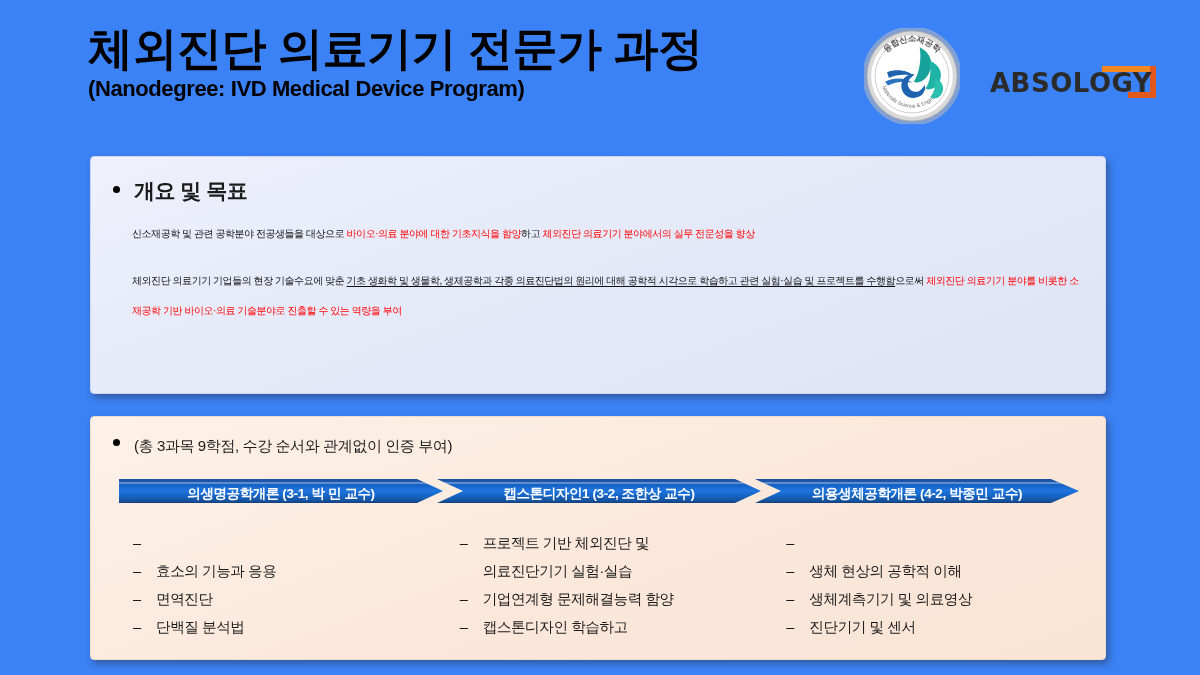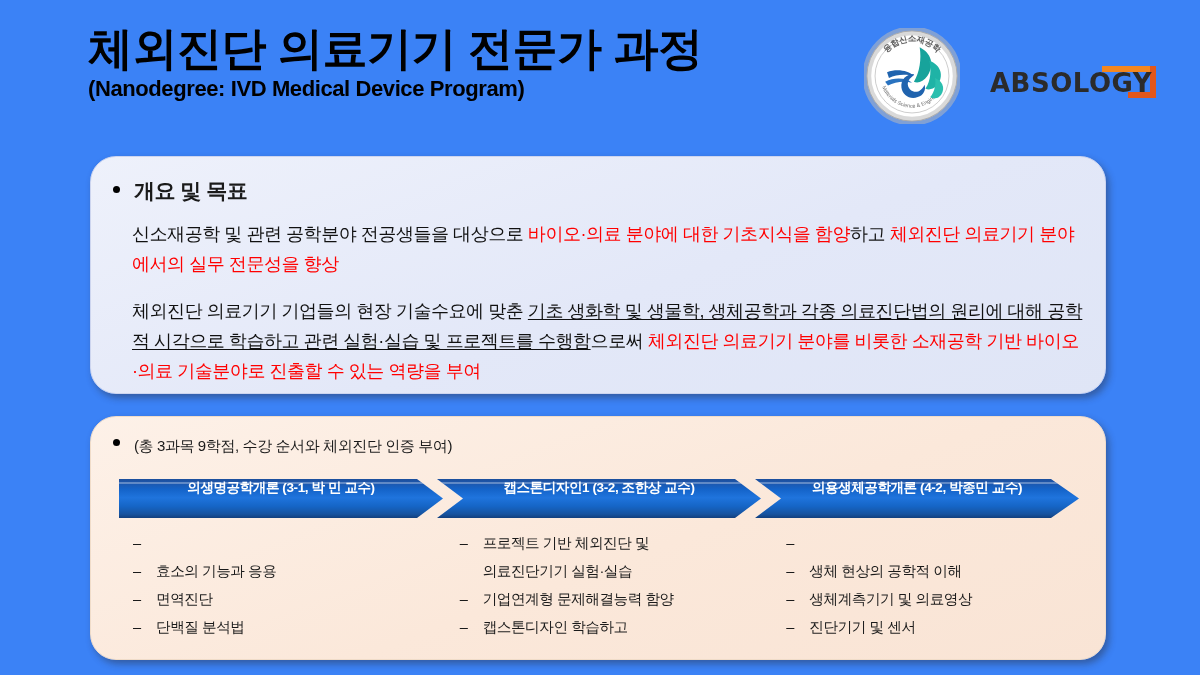--- a/index.html
+++ b/index.html
@@ -22,21 +22,21 @@
     font-size: 22px; font-weight: bold; color: #000; letter-spacing: -0.4px;
     line-height: 1.2; margin-top: 2px; white-space: nowrap;
   }
 
   
   .emblem { position: absolute; left: 864px; top: 28px; width: 96px; height: 96px; }
   .absology { position: absolute; left: 988px; top: 62px; width: 170px; height: 40px; }
 
   
   .panel {
-    position: absolute; border-radius: 26px;
+    position: absolute; border-radius: 4px;
     box-shadow: 3px 4px 7px rgba(40,40,50,0.42);
     padding-left: 48px;
   }
   .panel-overview {
     left: 90px; top: 156px; width: 1016px; height: 238px;
     background: linear-gradient(160deg, #eef1fb 0%, #e3e8f8 55%, #dfe5f6 100%);
     border: 1px solid #cdd5ef;
   }
   .panel-curriculum {
     left: 90px; top: 416px; width: 1016px; height: 244px;
@@ -51,38 +51,38 @@
   .bullet-dot {
     width: 7px; height: 7px; border-radius: 50%; background: #000;
     position: relative; top: -5px; flex: none;
   }
   .section-title { font-size: 21px; font-weight: bold; color: #1a1a1a; letter-spacing: -0.5px; }
   .section-note { font-size: 15px; color: #1a1a1a; letter-spacing: -0.4px; }
 
   
   .ov-body { position: absolute; left: 41px; top: 62px; width: 952px; }
   .ov-para {
-    font-size: 18px; line-height: 30px; color: #111;
+    font-size: 10px; line-height: 30px; color: #111;
     letter-spacing: -0.45px; text-align: left;
   }
   .ov-para + .ov-para { margin-top: 17px; }
   .red { color: #ff0000; }
   .ul { text-decoration: underline; text-underline-offset: 2px; }
 
   
   .chev-band {
     position: absolute; left: 28px; top: 62px; width: 960px; height: 39px;
     display: flex;
   }
   .chev {
-    position: relative; height: 39px; flex: 1 1 0;
+    position: relative; height: 24px; flex: 1 1 0;
     background: linear-gradient(180deg,
         #1c4f9c 0%, #1d57ad 10%, #1463c8 26%, #1f74dd 48%,
         #1565c6 70%, #17539f 90%, #123f7d 100%);
-    display: flex; align-items: flex-start; justify-content: center;
+    display: flex; align-items: flex-end; justify-content: center;
     color: #ffffff; font-size: 13.5px; font-weight: bold;
     letter-spacing: -0.4px; white-space: nowrap;
   }
   .chev-1 { clip-path: polygon(0 0, calc(100% - 26px) 0, 100% 50%, calc(100% - 26px) 100%, 0 100%); }
   .chev-2 {
     margin-left: -6px;
     clip-path: polygon(0 0, calc(100% - 26px) 0, 100% 50%, calc(100% - 26px) 100%, 0 100%, 26px 50%);
   }
   .chev-3 {
     margin-left: -6px;
@@ -160,21 +160,21 @@
     </div>
     <div class="ov-body">
       <p class="ov-para"><span>신소재공학 및 관련 공학분야 전공생들을 대상으로 </span><span class="red">바이오·의료 분야에 대한 기초지식을 함양</span><span>하고 </span><span class="red">체외진단 의료기기 분야에서의 실무 전문성을 향상</span></p>
       <p class="ov-para"><span>체외진단 의료기기 기업들의 현장 기술수요에 맞춘 </span><span class=" ul">기초 생화학 및 생물학, 생체공학과 각종 의료진단법의 원리에 대해 공학적 시각으로 학습하고 관련 실험·실습 및 프로젝트를 수행함</span><span>으로써 </span><span class="red">체외진단 의료기기 분야를 비롯한 소재공학 기반 바이오·의료 기술분야로 진출할 수 있는 역량을 부여</span></p>
     </div>
   </div>
 
   <div class="panel panel-curriculum">
     <div class="section-head">
       <span class="bullet-dot"></span>
-      <span class="section-note">(총 3과목 9학점, 수강 순서와 체외진단 인증 부여)</span>
+      <span class="section-note">(총 3과목 9학점, 수강 순서와 관계없이 인증 부여)</span>
     </div>
 
     <div class="chev-band">
       <div class="chev chev-1">
         <span class="lbl"><span>의생명공학개론</span><span class="sub"> (3-1, 박 민 교수)</span></span>
       </div>
       <div class="chev chev-2">
         <span class="lbl"><span>캡스톤디자인1</span><span class="sub"> (3-2, 조한상 교수)</span></span>
       </div>
       <div class="chev chev-3">

